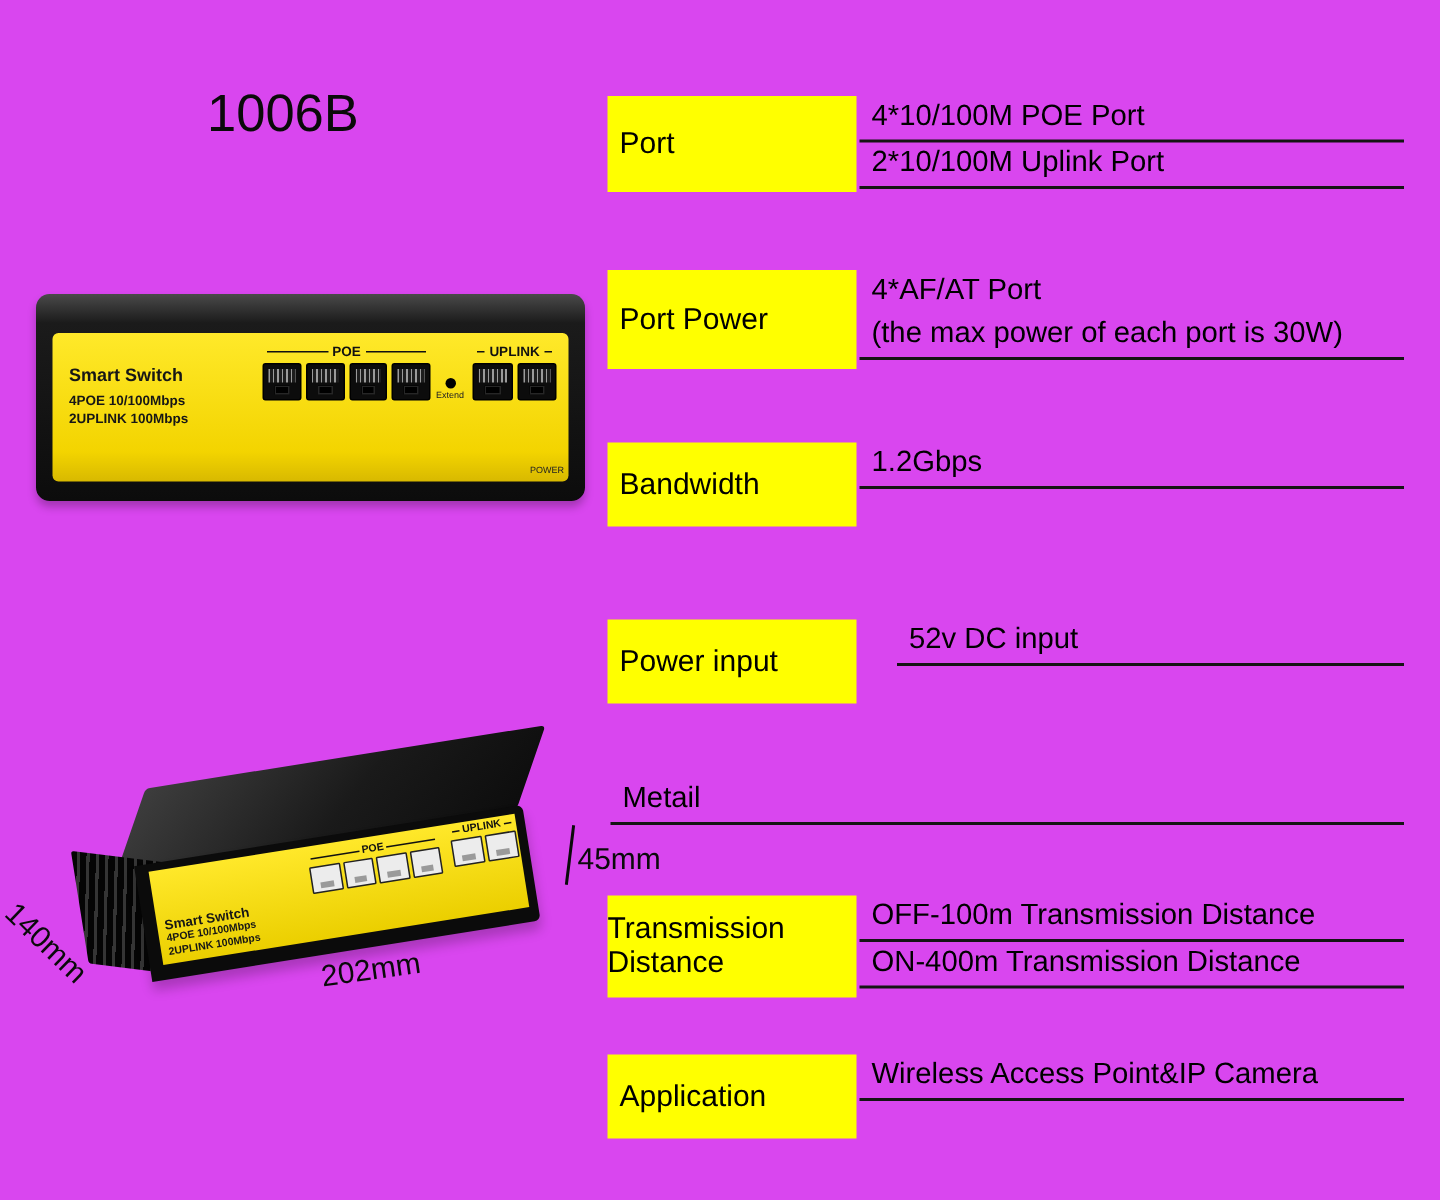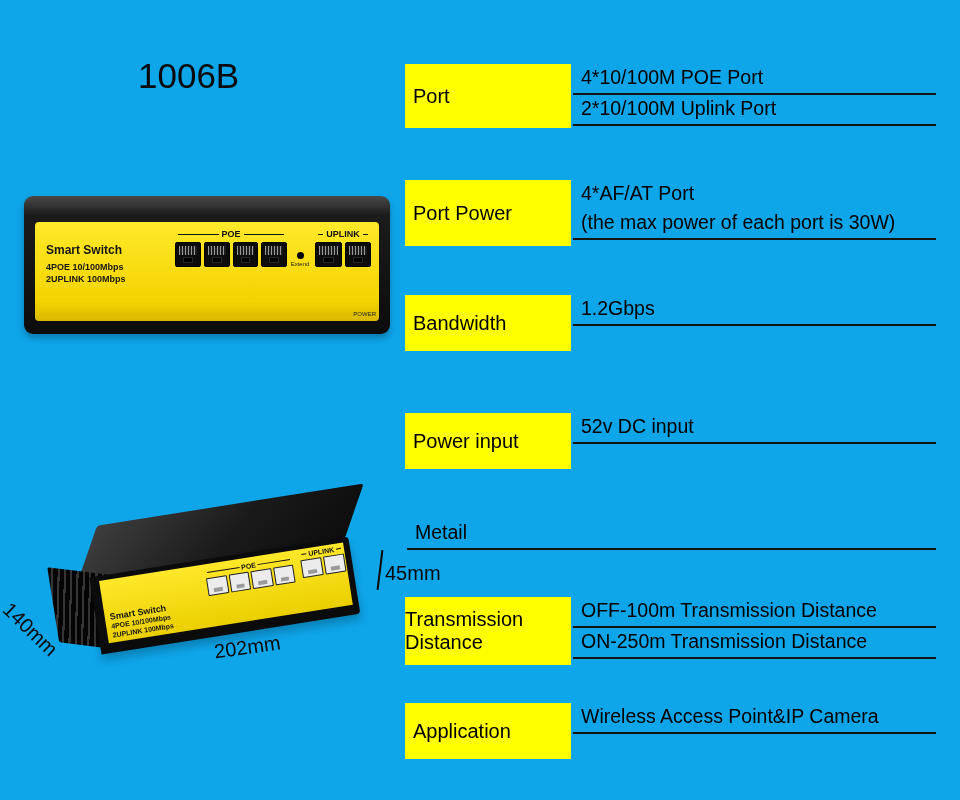--- a/index.html
+++ b/index.html
@@ -1,16 +1,16 @@
 <!DOCTYPE html>
 <html><head>
 <meta charset="utf-8">
 <style>
   html,body{margin:0;padding:0;background:#ffffff;}
-  .canvas{position:relative;width:960px;height:800px;background:#0ea5e9;overflow:hidden;
+  .canvas{position:relative;width:960px;height:800px;background:#d946ef;overflow:hidden;
           font-family:"Liberation Sans",sans-serif;color:#000;}
 
   
   .model-title{position:absolute;left:138px;top:56px;font-size:35px;color:#0a0a0a;}
   .product-title{position:absolute;left:12px;top:122px;font-size:31px;color:#0a0a0a;}
 
   
   .spec-row{position:absolute;left:405px;width:531px;display:flex;align-items:stretch;}
   .spec-label{width:166px;background:#ffff00;color:#000;font-weight:normal;font-size:20px;
               display:flex;align-items:center;padding-left:8px;box-sizing:border-box;line-height:1.15;}
@@ -166,38 +166,38 @@
     </div>
   </div>
 
   <div class="spec-row" style="top:295px;height:56px;">
     <div class="spec-label">Bandwidth</div>
     <div class="spec-values">
       <div class="spec-value">1.2Gbps</div>
     </div>
   </div>
 
-  <div class="spec-row" style="top:413px;height:56px;">
+  <div class="spec-row" style="top:413px;height:56px;gap:25px;">
     <div class="spec-label">Power input</div>
     <div class="spec-values">
       <div class="spec-value">52v DC input</div>
     </div>
   </div>
 
   <div class="spec-row" style="top:519px;height:55px;">
     <div class="spec-values">
       <div class="spec-value">Metail</div>
     </div>
   </div>
 
   <div class="spec-row" style="top:597px;height:68px;">
     <div class="spec-label center">Transmission Distance</div>
     <div class="spec-values">
       <div class="spec-value">OFF-100m Transmission Distance</div>
-      <div class="spec-value">ON-250m Transmission Distance</div>
+      <div class="spec-value">ON-400m Transmission Distance</div>
     </div>
   </div>
 
   <div class="spec-row" style="top:703px;height:56px;">
     <div class="spec-label">Application</div>
     <div class="spec-values">
       <div class="spec-value">Wireless Access Point&amp;IP Camera</div>
     </div>
   </div>
 

